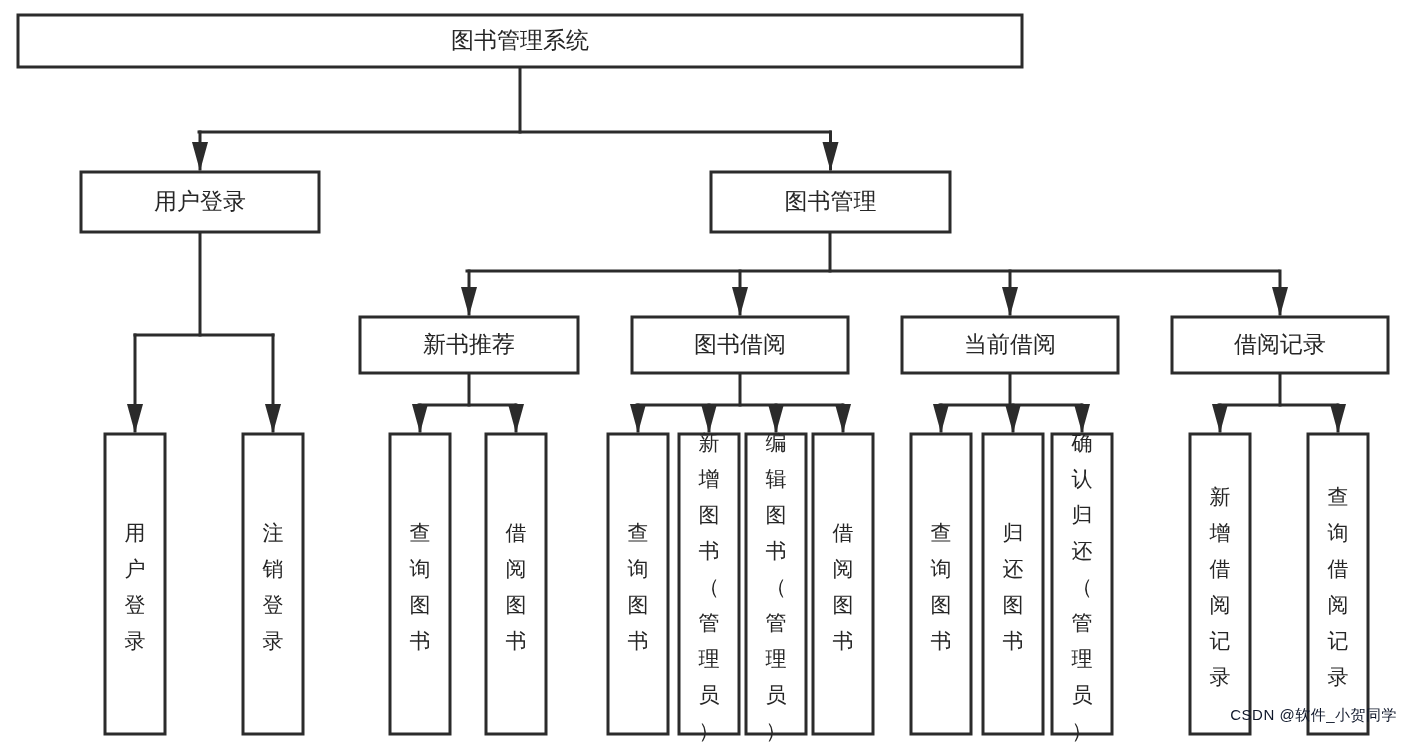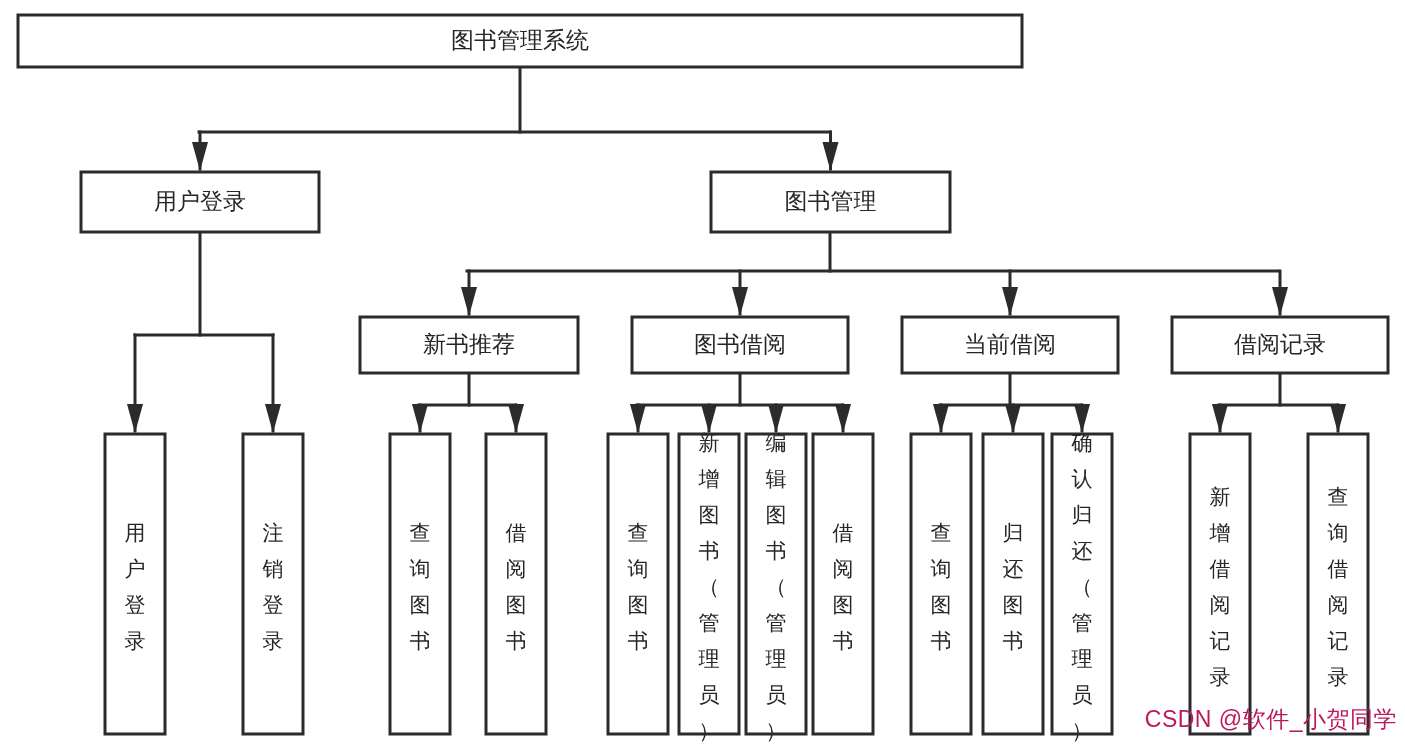--- a/index.html
+++ b/index.html
@@ -12,22 +12,22 @@
   .node-rect{fill:#ffffff;stroke:#2b2b2b;stroke-width:3;}
   .connector{stroke:#2b2b2b;stroke-width:3;fill:none;stroke-linecap:square;}
   .arrow-head{fill:#2b2b2b;stroke:none;}
   .node-label{
     fill:#262626;font-family:"Liberation Sans","DejaVu Sans",sans-serif;
     text-anchor:middle;dominant-baseline:middle;
   }
   .label-h{font-size:23px;}
   .label-v{font-size:21px;}
   .watermark{
-    position:absolute;right:8px;bottom:12px;
-    font-size:23px;color:#be185d;letter-spacing:0.5px;
+    position:absolute;right:8px;bottom:22px;
+    font-size:15px;color:#0f172a;letter-spacing:0.5px;
     font-family:"Liberation Sans","DejaVu Sans",sans-serif;
     white-space:nowrap;pointer-events:none;
   }
 </style>
 </head>
 <body>
 
 <div id="diagram-root">
   <svg id="tree" viewBox="0 0 1405 747">
     <g id="edges-layer">

